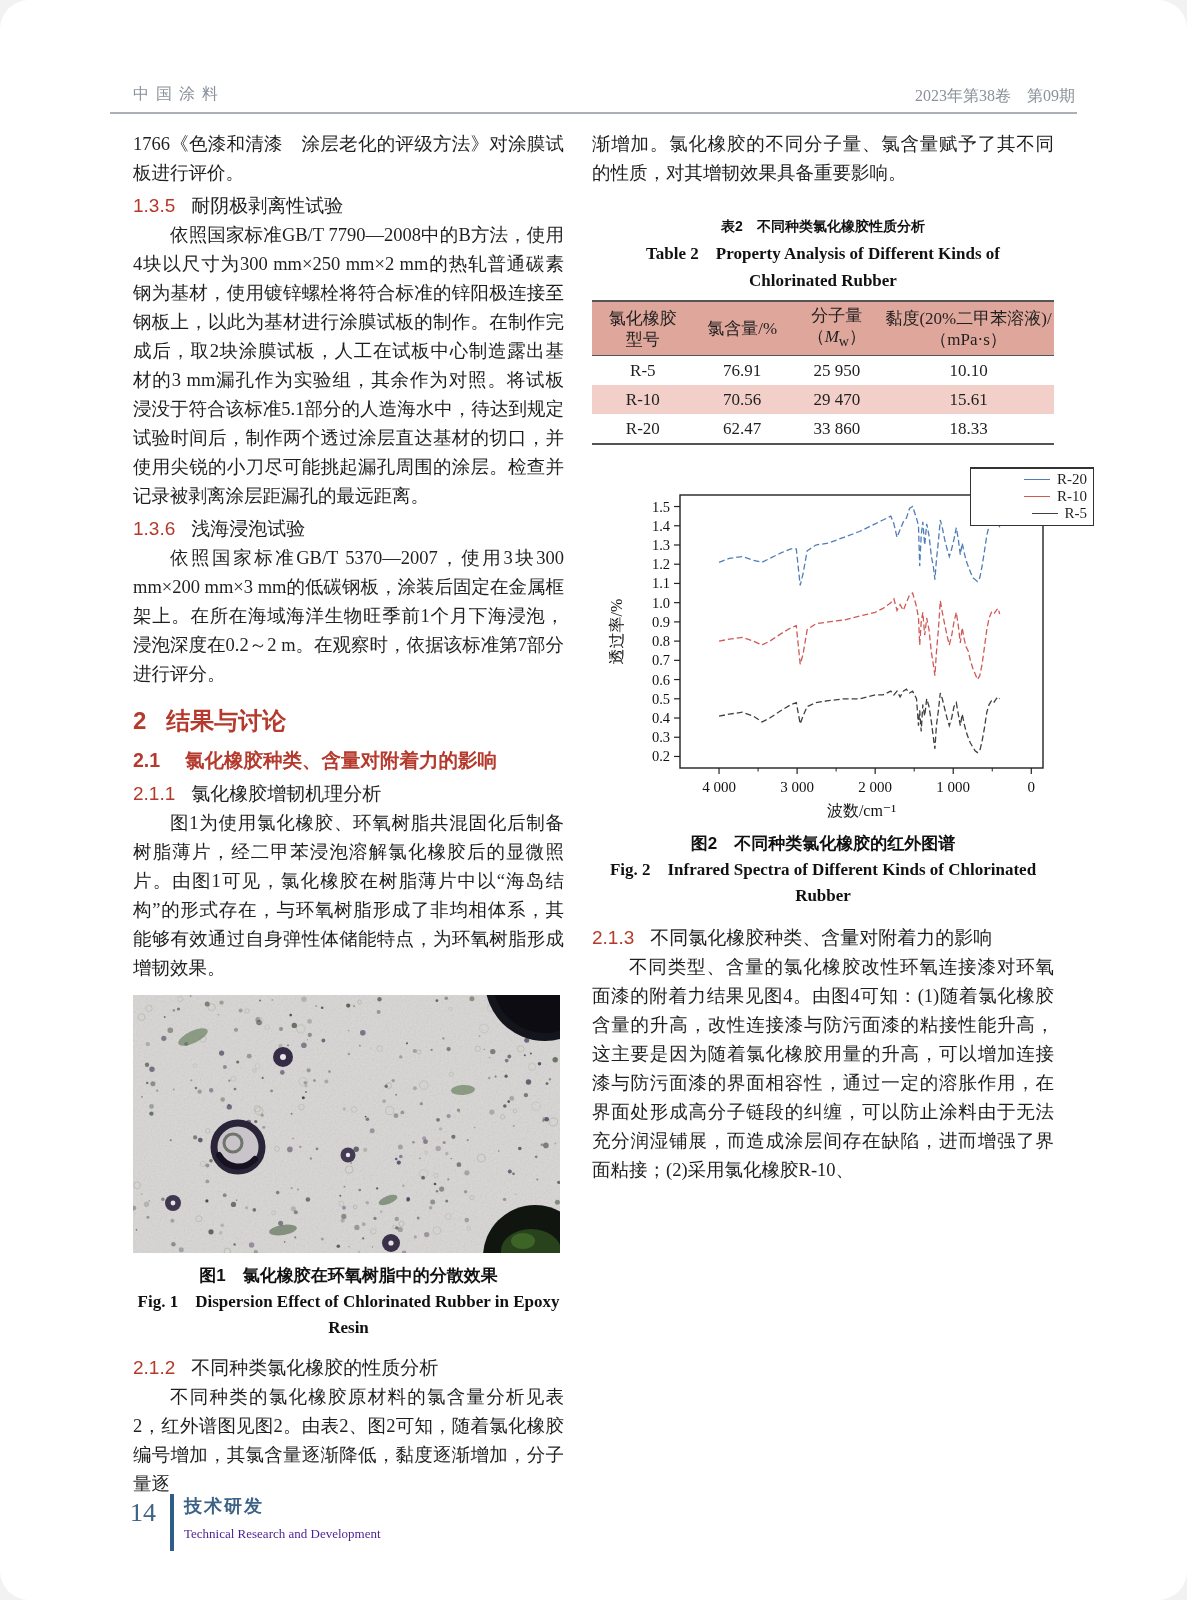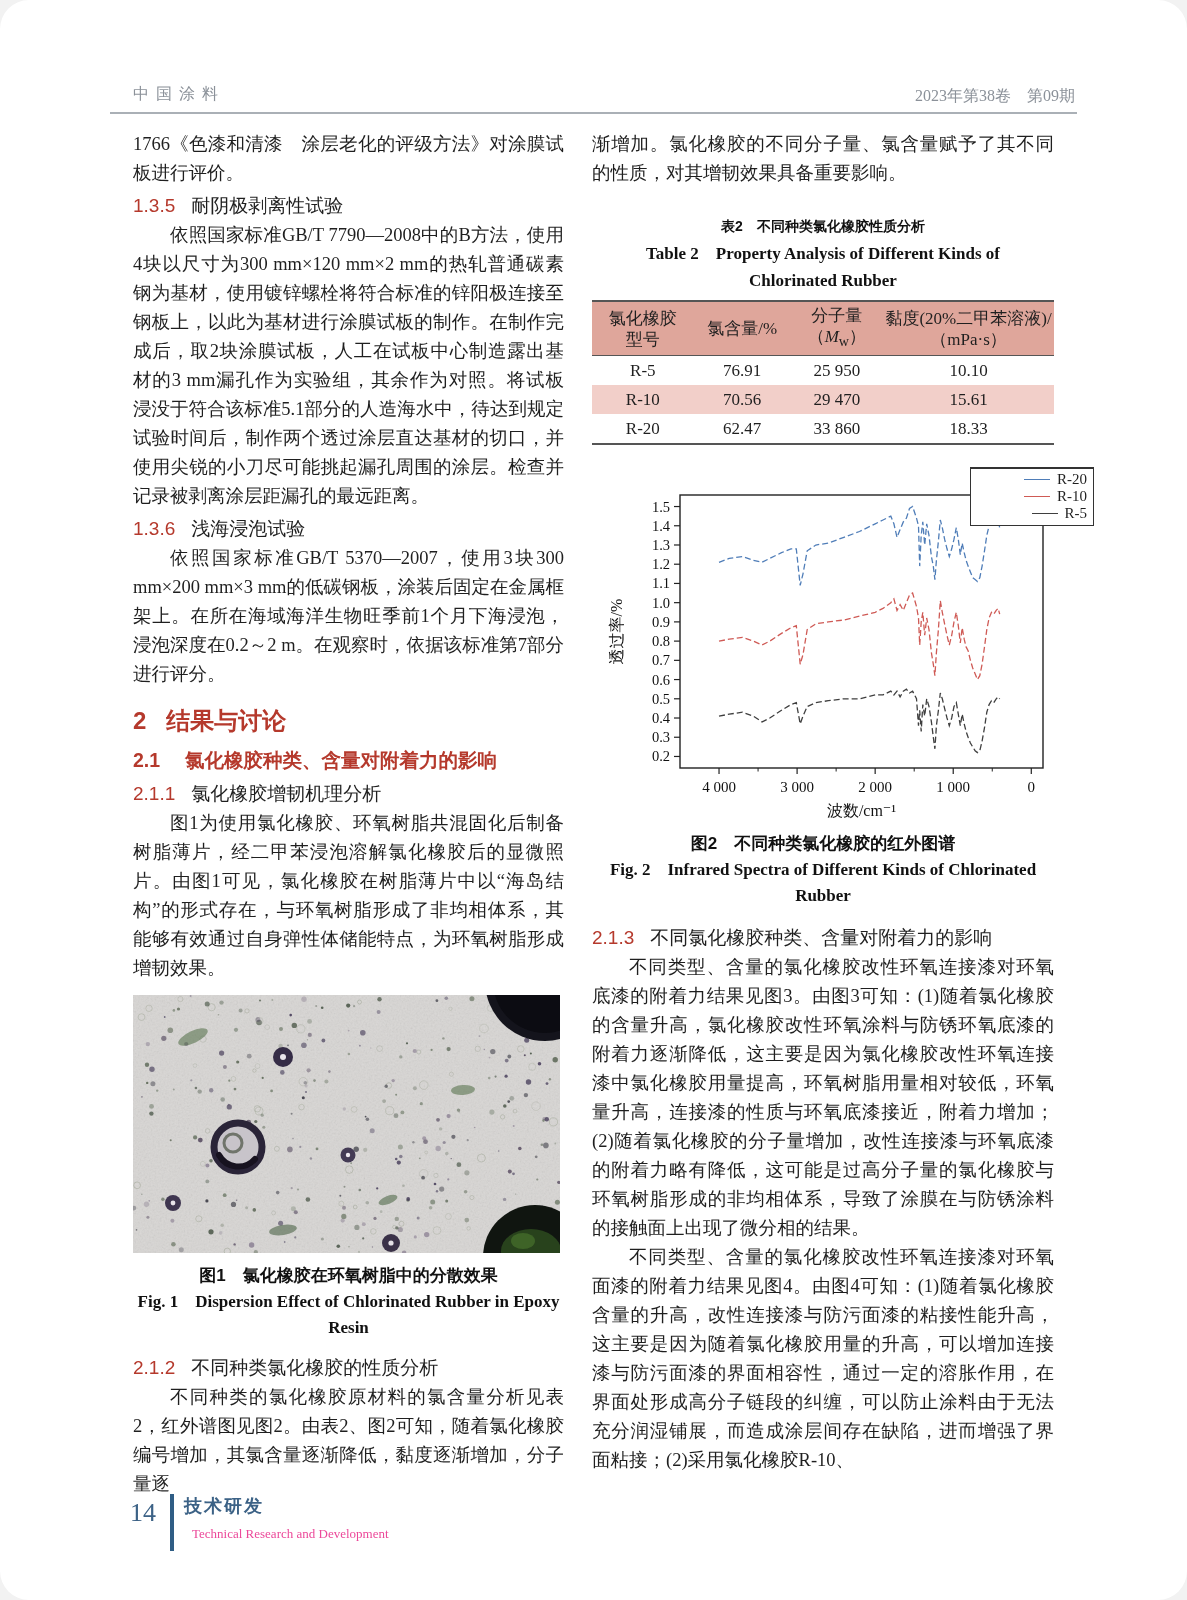--- a/index.html
+++ b/index.html
@@ -47,36 +47,36 @@
   .legend{position:absolute;left:378px;top:12px;width:110px;background:#fff;
           border:1.5px solid #333;border-top-width:2.5px;padding:2px 6px 3px 6px;}
   .legend .row{display:flex;align-items:center;justify-content:flex-end;height:17px;}
   .legend .sample{width:26px;border-top:1.6px solid #333;margin-right:7px;}
   .legend .lab{font-size:15px;line-height:17px;}
   
   .ft-num{position:absolute;left:130px;top:1498px;font-size:26px;color:#3c6286;}
   .ft-bar{position:absolute;left:170px;top:1494px;width:4px;height:57px;background:#2f5d85;}
   .ft-cn{position:absolute;left:184px;top:1494px;font-family:"Liberation Sans","DejaVu Sans",sans-serif;
          font-weight:bold;font-size:18px;color:#3c6286;letter-spacing:2px;}
-  .ft-en{position:absolute;left:192px;top:1526px;font-size:13px;color:#ec4899;}
+  .ft-en{position:absolute;left:184px;top:1526px;font-size:13px;color:#4c1d95;}
 </style>
 </head>
 <body>
 
 <div class="page">
 
   <div class="hdr-left">中国涂料</div>
   <div class="hdr-right">2023年第38卷　第09期</div>
   <div class="hdr-rule"></div>
 
   <div class="col col-left">
     <p class="body">1766《色漆和清漆　涂层老化的评级方法》对涂膜试板进行评价。</p>
 
     <h4 class="h-sub"><span class="num">1.3.5</span><span>耐阴极剥离性试验</span></h4>
-    <p class="body indent">依照国家标准GB/T 7790—2008中的B方法，使用4块以尺寸为300 mm×120 mm×2 mm的热轧普通碳素钢为基材，使用镀锌螺栓将符合标准的锌阳极连接至钢板上，以此为基材进行涂膜试板的制作。在制作完成后，取2块涂膜试板，人工在试板中心制造露出基材的3 mm漏孔作为实验组，其余作为对照。将试板浸没于符合该标准5.1部分的人造海水中，待达到规定试验时间后，制作两个透过涂层直达基材的切口，并使用尖锐的小刀尽可能挑起漏孔周围的涂层。检查并记录被剥离涂层距漏孔的最远距离。</p>
+    <p class="body indent">依照国家标准GB/T 7790—2008中的B方法，使用4块以尺寸为300 mm×250 mm×2 mm的热轧普通碳素钢为基材，使用镀锌螺栓将符合标准的锌阳极连接至钢板上，以此为基材进行涂膜试板的制作。在制作完成后，取2块涂膜试板，人工在试板中心制造露出基材的3 mm漏孔作为实验组，其余作为对照。将试板浸没于符合该标准5.1部分的人造海水中，待达到规定试验时间后，制作两个透过涂层直达基材的切口，并使用尖锐的小刀尽可能挑起漏孔周围的涂层。检查并记录被剥离涂层距漏孔的最远距离。</p>
 
     <h4 class="h-sub"><span class="num">1.3.6</span><span>浅海浸泡试验</span></h4>
     <p class="body indent">依照国家标准GB/T 5370—2007，使用3块300 mm×200 mm×3 mm的低碳钢板，涂装后固定在金属框架上。在所在海域海洋生物旺季前1个月下海浸泡，浸泡深度在0.2～2 m。在观察时，依据该标准第7部分进行评分。</p>
 
     <h2 class="h-big"><span class="num">2</span><span>结果与讨论</span></h2>
     <h3 class="h-red"><span class="num">2.1</span><span>氯化橡胶种类、含量对附着力的影响</span></h3>
     <h4 class="h-sub"><span class="num">2.1.1</span><span>氯化橡胶增韧机理分析</span></h4>
     <p class="body indent">图1为使用氯化橡胶、环氧树脂共混固化后制备树脂薄片，经二甲苯浸泡溶解氯化橡胶后的显微照片。由图1可见，氯化橡胶在树脂薄片中以“海岛结构”的形式存在，与环氧树脂形成了非均相体系，其能够有效通过自身弹性体储能特点，为环氧树脂形成增韧效果。</p>
 
     <svg id="micrograph" class="fig1" viewBox="0 0 427 258" width="427" height="258">
@@ -535,21 +535,20 @@
             <span class="sample" style="border-top-color: rgb(63, 63, 63);"></span>
             <span class="lab">R-5</span>
           </div>
         </div>
     </div>
 
     <p class="cap-cn" style="margin-top:4px;">图2　不同种类氯化橡胶的红外图谱</p>
     <p class="cap-en"><span>Fig. 2　Infrared Spectra of Different Kinds of Chlorinated</span><br><span>Rubber</span></p>
 
     <h4 class="h-sub" style="margin-top:14px;"><span class="num">2.1.3</span><span>不同氯化橡胶种类、含量对附着力的影响</span></h4>
-    <p class="body indent">不同类型、含量的氯化橡胶改性环氧连接漆对环氧底漆的附着力结果见图3。由图3可知：(1)随着氯化橡胶的含量升高，氯化橡胶改性环氧涂料与防锈环氧底漆的附着力逐渐降低，这主要是因为氯化橡胶改性环氧连接漆中氯化橡胶用量提高，环氧树脂用量相对较低，环氧量升高，连接漆的性质与环氧底漆接近，附着力增加；(2)随着氯化橡胶的分子量增加，改性连接漆与环氧底漆的附着力略有降低，这可能是过高分子量的氯化橡胶与环氧树脂形成的非均相体系，导致了涂膜在与防锈涂料的接触面上出现了微分相的结果。</p>
     <p class="body indent">不同类型、含量的氯化橡胶改性环氧连接漆对环氧面漆的附着力结果见图4。由图4可知：(1)随着氯化橡胶含量的升高，改性连接漆与防污面漆的粘接性能升高，这主要是因为随着氯化橡胶用量的升高，可以增加连接漆与防污面漆的界面相容性，通过一定的溶胀作用，在界面处形成高分子链段的纠缠，可以防止涂料由于无法充分润湿铺展，而造成涂层间存在缺陷，进而增强了界面粘接；(2)采用氯化橡胶R-10、</p>
   </div>
 
   <div class="ft-num">14</div>
   <div class="ft-bar"></div>
   <div class="ft-cn">技术研发</div>
   <div class="ft-en">Technical Research and Development</div>
 
 </div>
 

